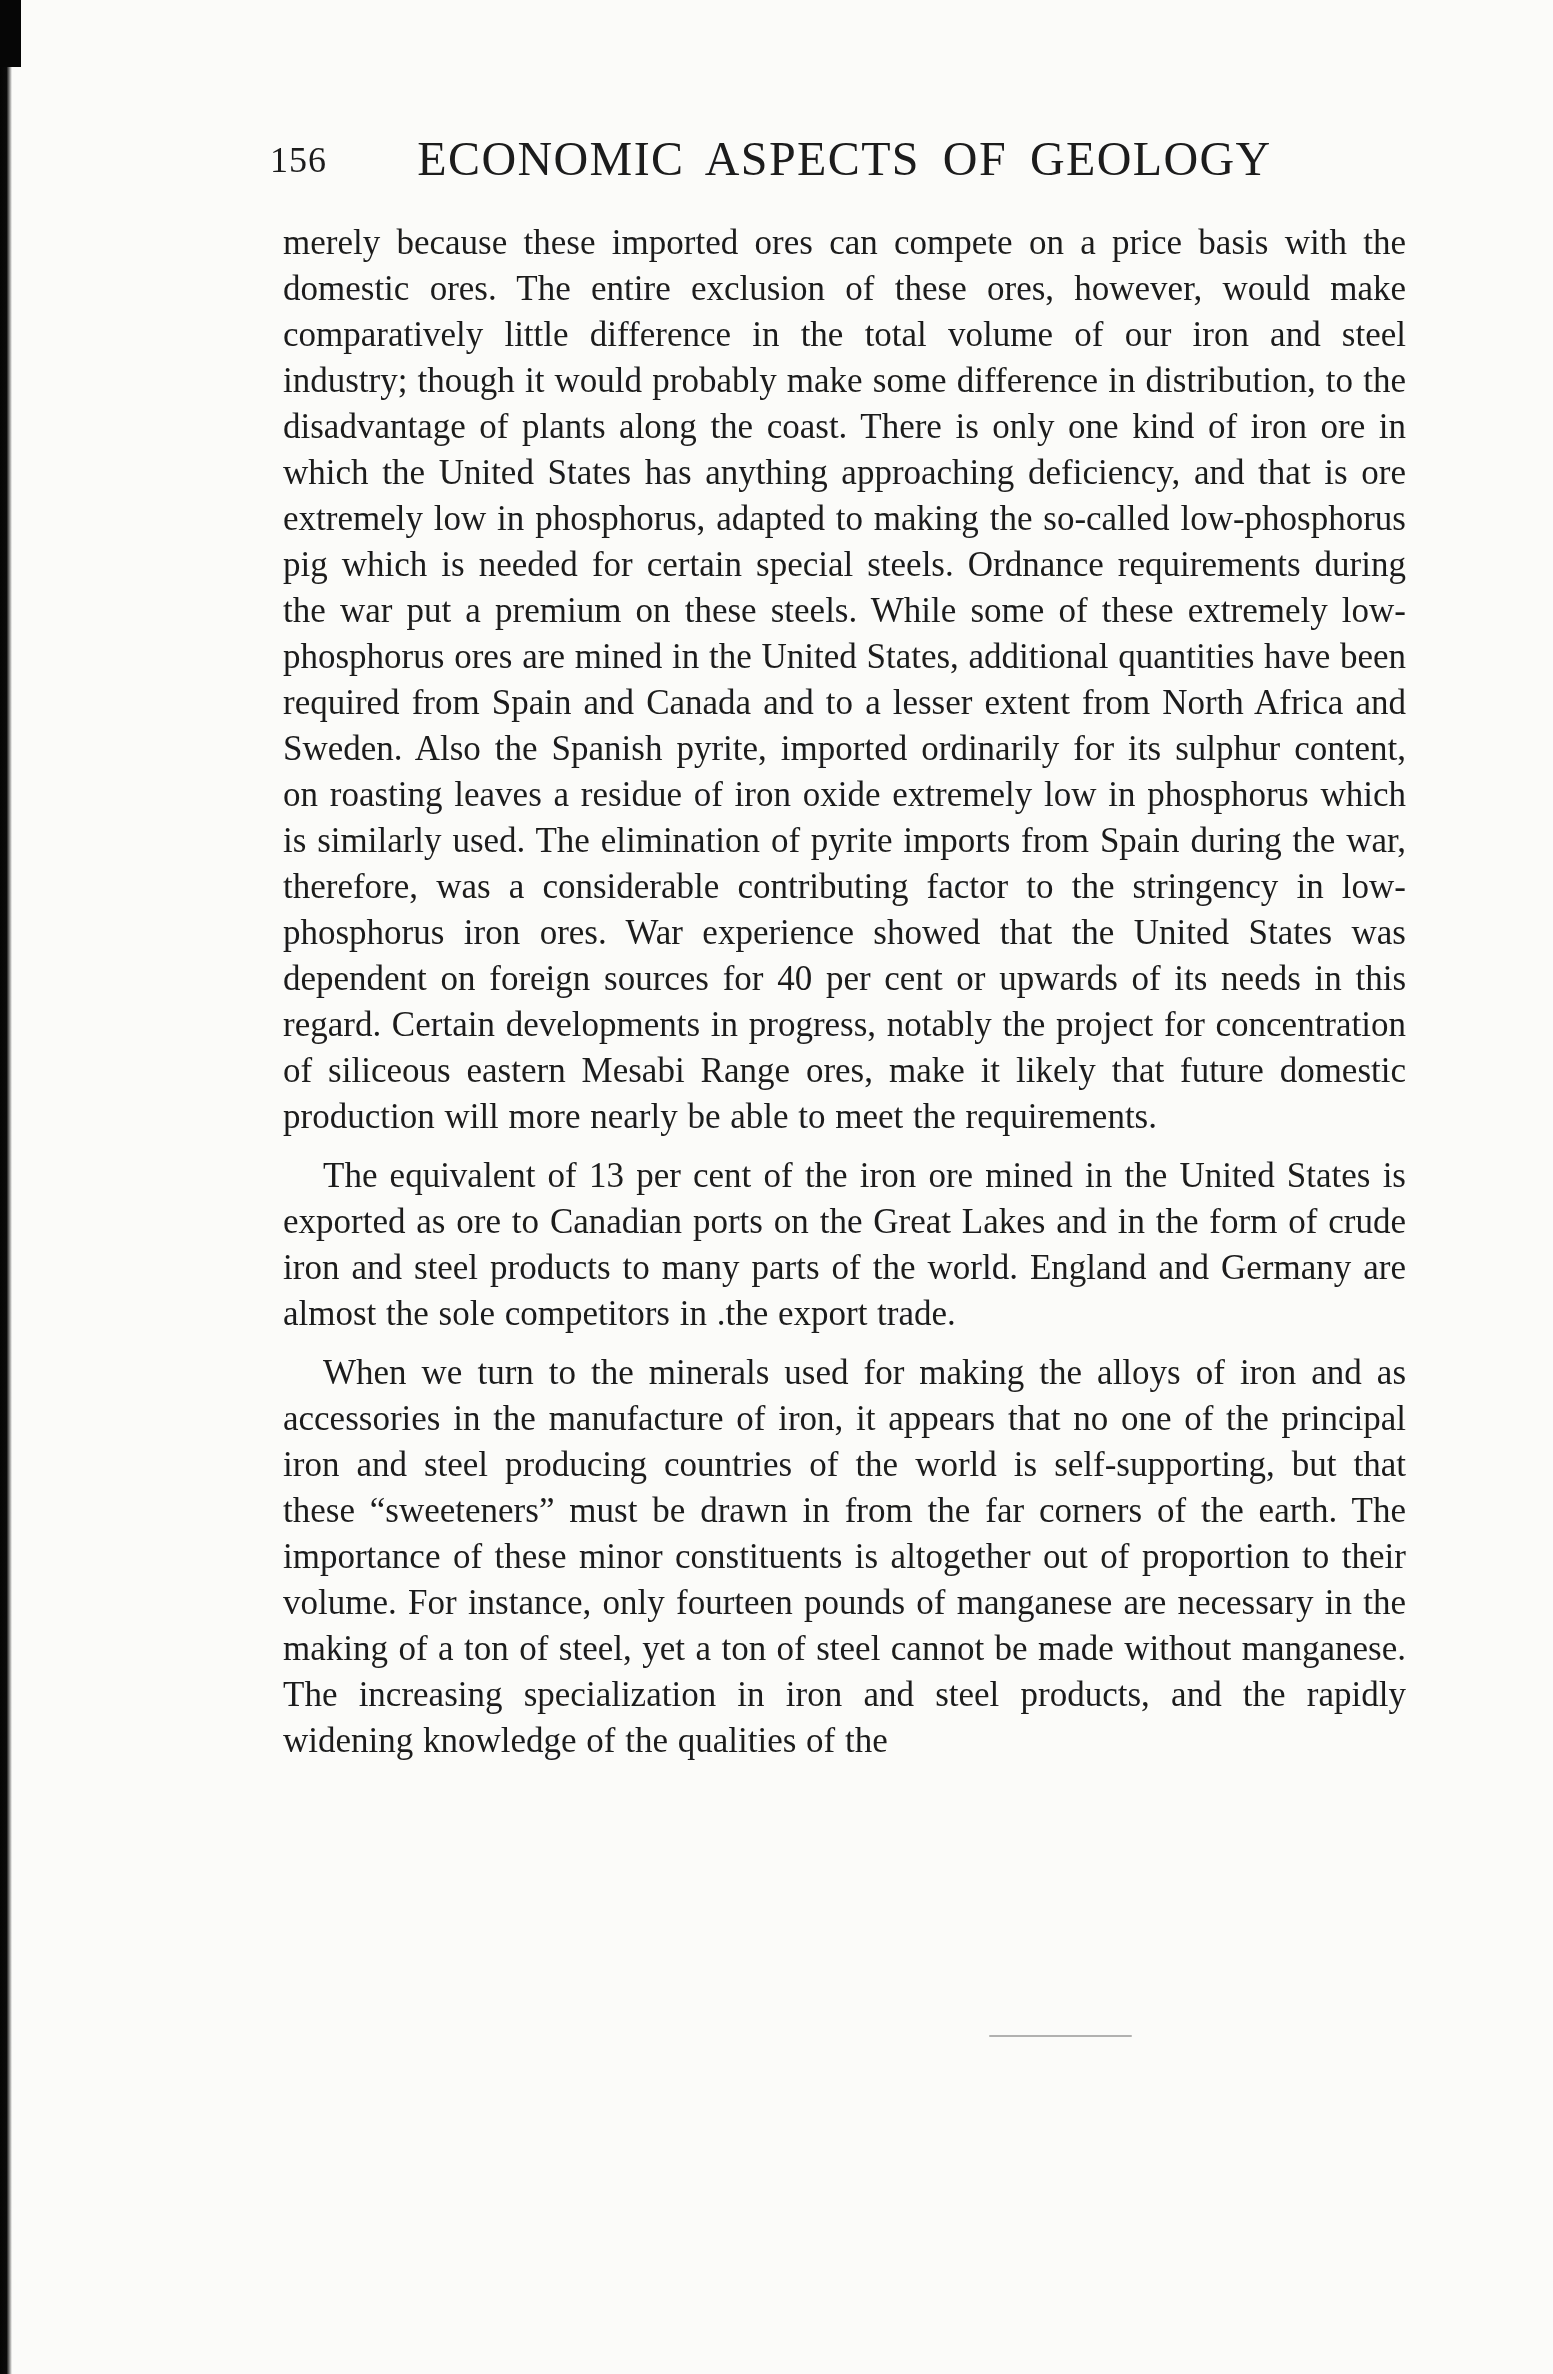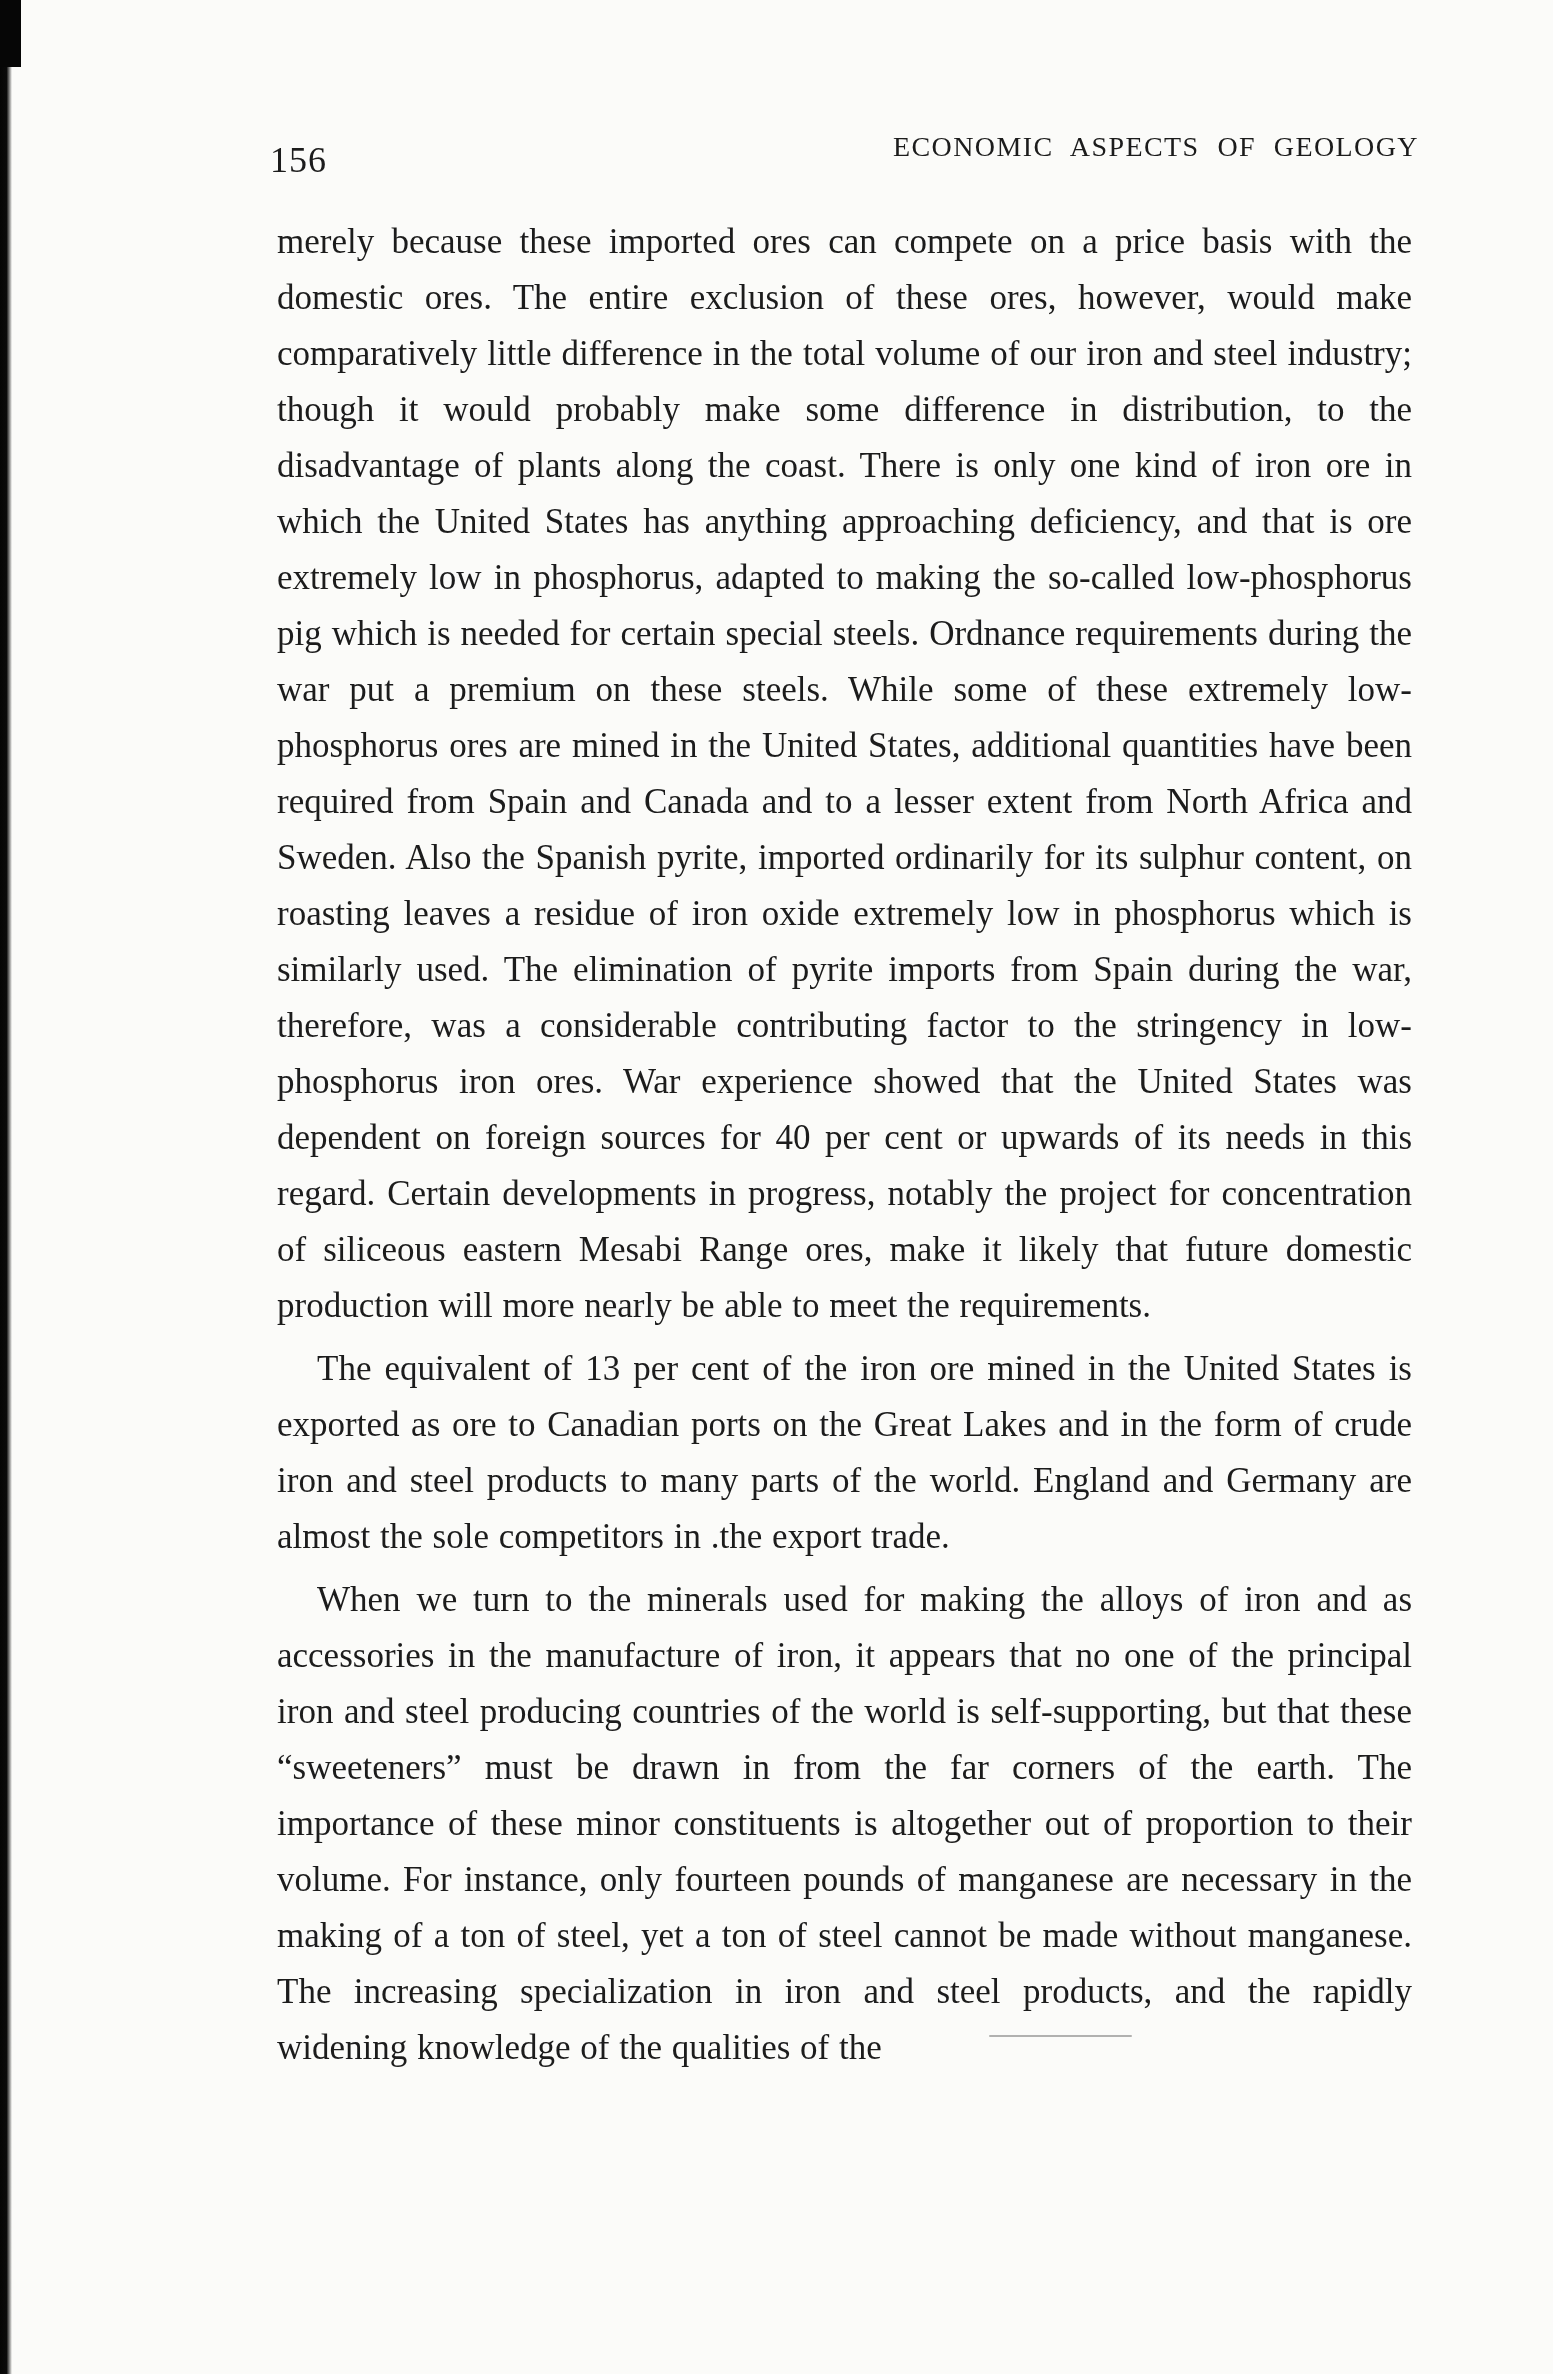--- a/index.html
+++ b/index.html
@@ -42,35 +42,35 @@
   }
   .page-number {
     position: absolute;
     left: 0;
     top: 8px;
     font-size: 36px;
     letter-spacing: 1px;
   }
   .running-header {
     display: block;
-    text-align: right;
-    font-size: 28px;
+    text-align: center;
+    font-size: 48px;
     letter-spacing: 1.4px;
     word-spacing: 9.5px;
   }
   .body-text {
     position: absolute;
     top: 207px;
     left: 270px;
     width: 1149px;
   }
   .para {
-    margin: 7px;
+    margin: 13px;
     font-size: 35px;
-    line-height: 56px;
+    line-height: 46px;
     text-align: justify;
     text-indent: 40px;
     word-spacing: 1px;
   }
   .para.no-indent {
     text-indent: 0;
   }
   
   .scan-artifact {
     position: absolute;

